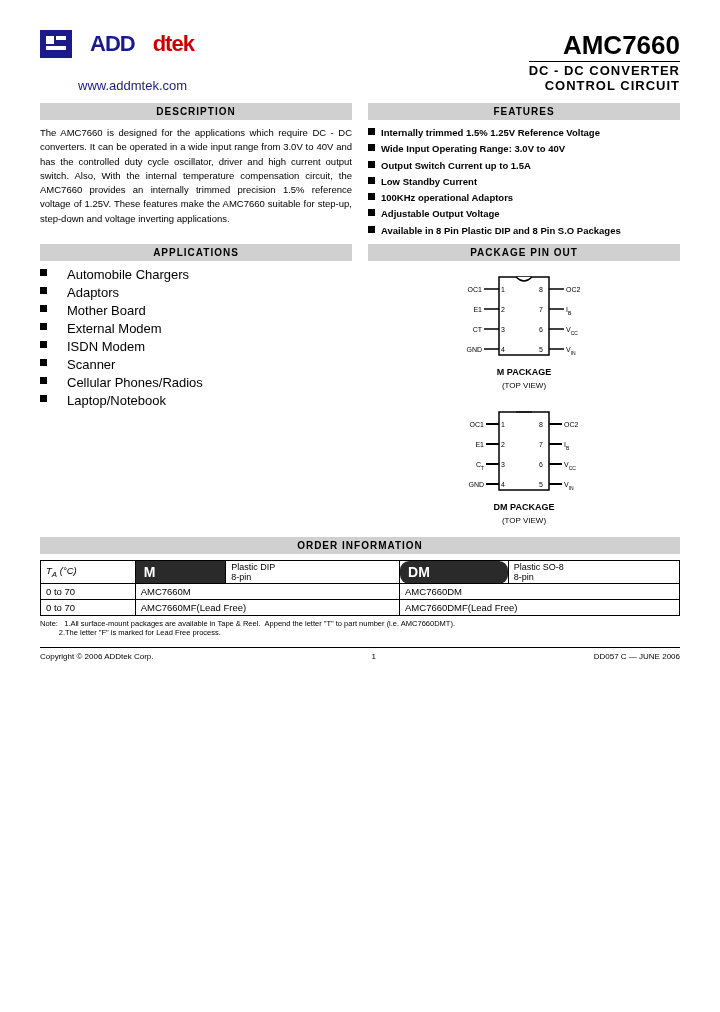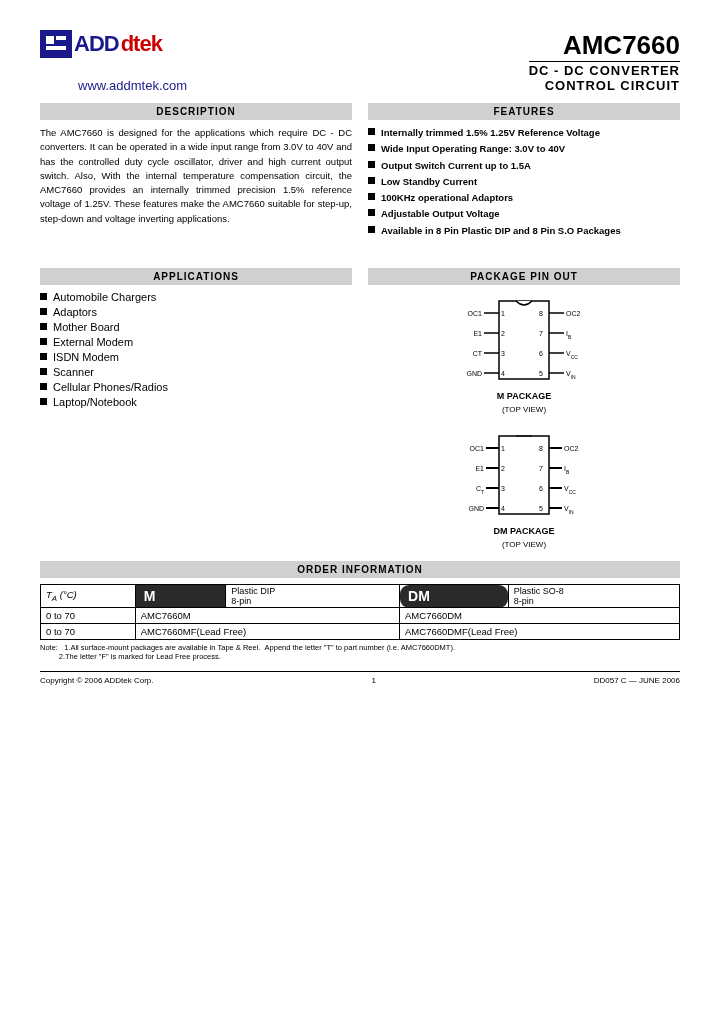--- a/index.html
+++ b/index.html
@@ -28,21 +28,21 @@
       align-items: flex-start;
       margin-bottom: 10px;
     }
     .logo-area {
       display: flex;
       flex-direction: column;
     }
     .logo-box {
       display: flex;
       align-items: center;
-      gap: 2px;
+      gap: 18px;
     }
     .logo-icon {
       width: 32px;
       height: 28px;
       background: #1a1a8c;
       display: flex;
       align-items: center;
       justify-content: center;
     }
     .logo-text-add {
@@ -88,21 +88,21 @@
       text-transform: uppercase;
       letter-spacing: 1px;
       padding: 3px 0;
       margin-bottom: 6px;
     }
 
     
     .two-col {
       display: flex;
       gap: 16px;
-      margin-bottom: 28px;
+      margin-bottom: 4px;
     }
     .col-left {
       flex: 1;
     }
     .col-right {
       flex: 1;
     }
 
     
     .desc-text {
@@ -147,23 +147,23 @@
     .pkg-col {
       flex: 1;
     }
 
     .apps-list {
       list-style: none;
     }
     .apps-list li {
       display: flex;
       align-items: flex-start;
-      gap: 6px;
+      gap: 20px;
       margin-bottom: 3px;
-      font-size: 11px;
+      font-size: 13px;
     }
 
     
     .pkg-diagram {
       display: flex;
       flex-direction: column;
       align-items: center;
       gap: 12px;
     }
     .pkg-block {

